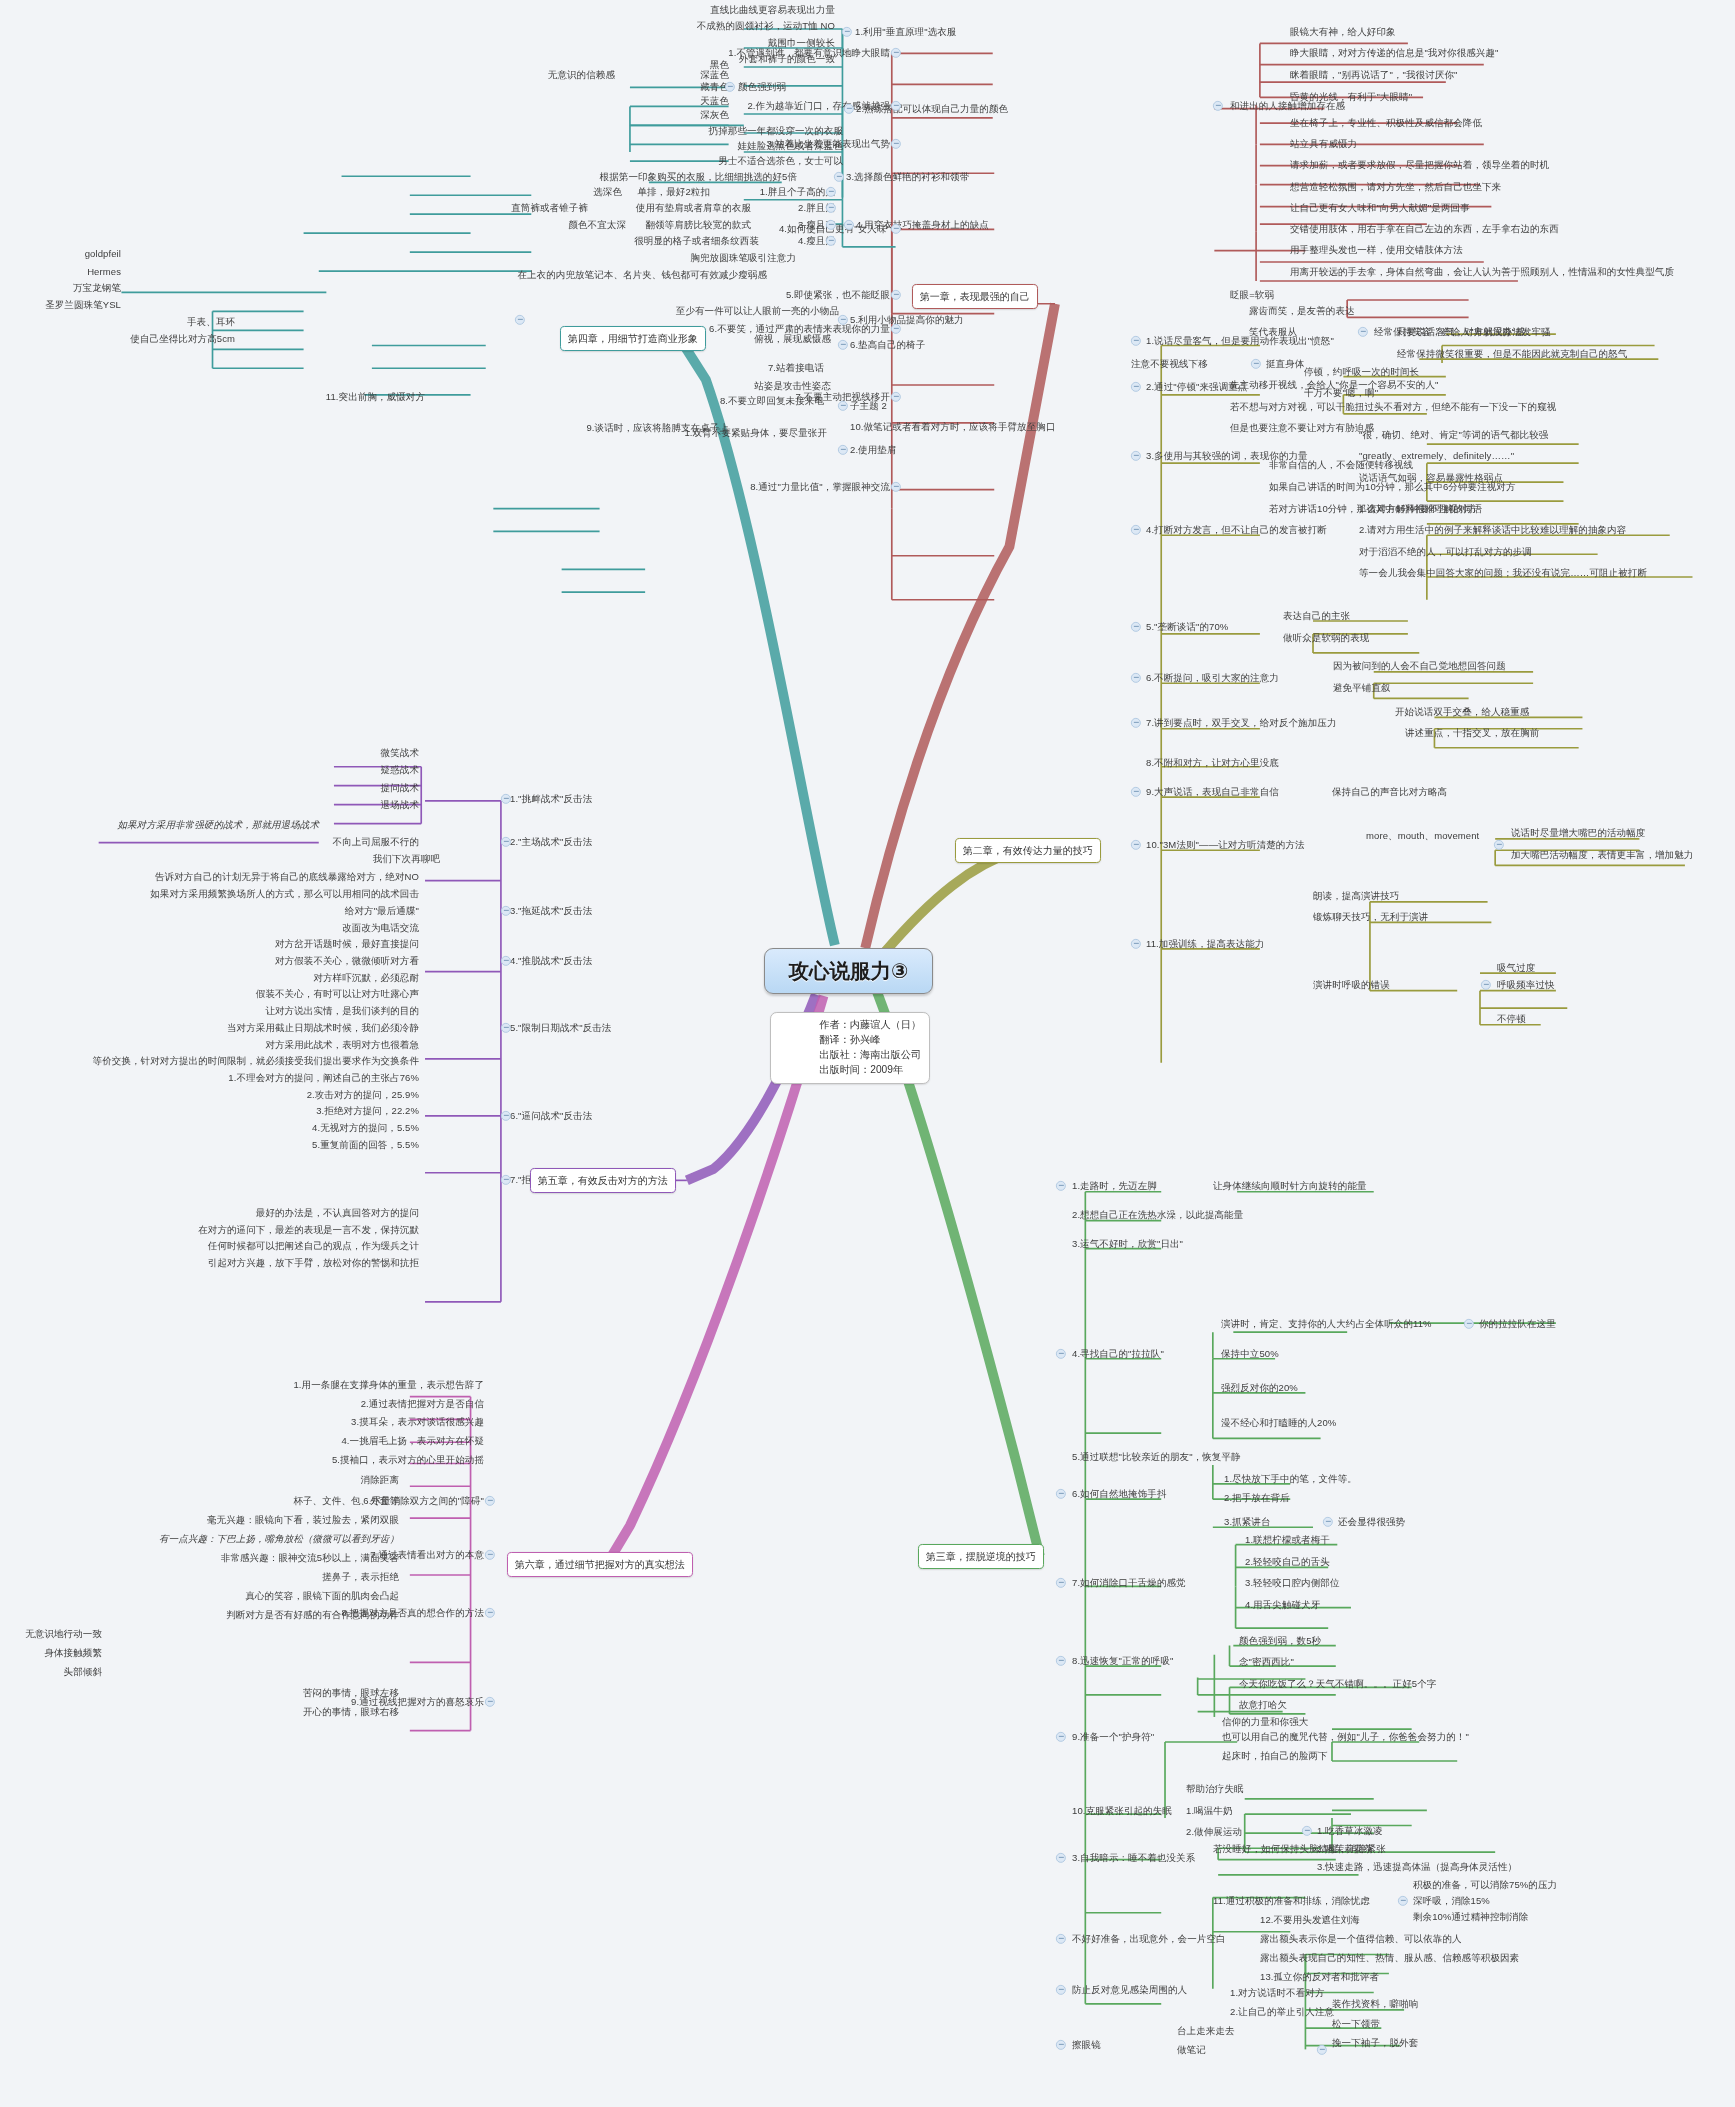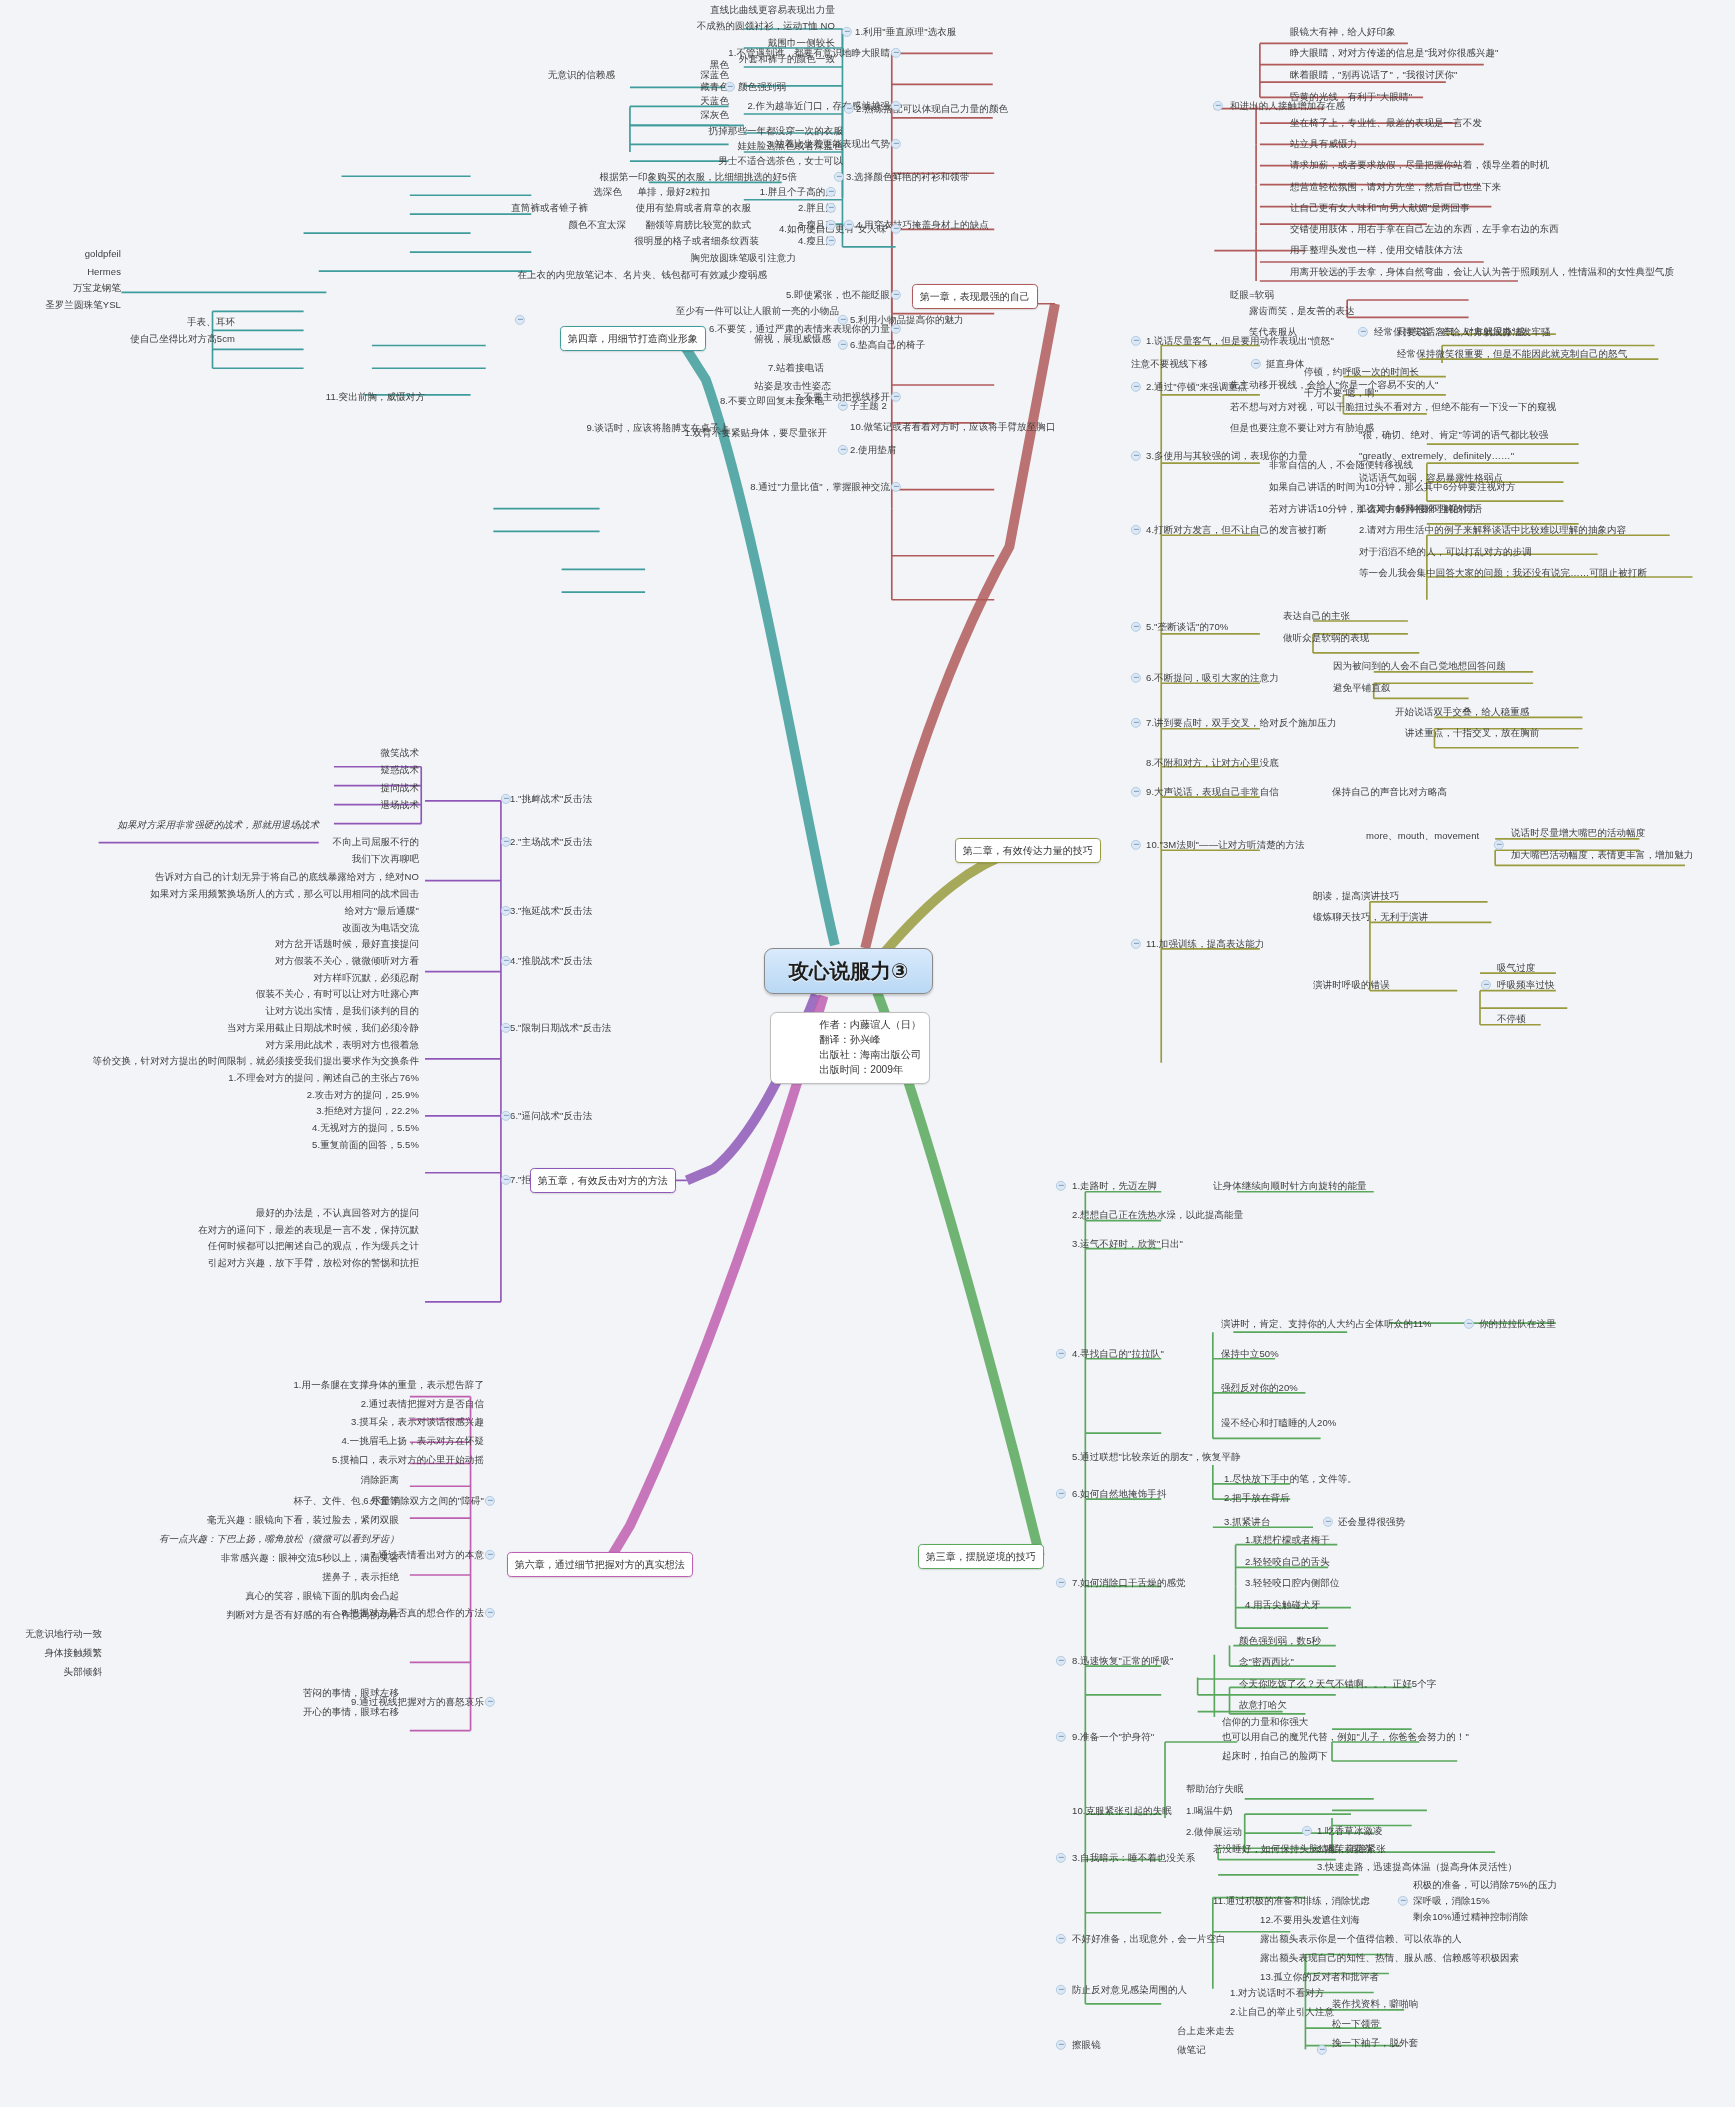--- a/index.html
+++ b/index.html
@@ -341,21 +341,21 @@
   <div class="chap c6" style="left:507px;top:1552px;"><span>第六章，通过细节把握对方的真实想法</span></div>
 
   <div class="node r" style="left:890px;top:53px;">1.不管遇到谁，都要有意识地睁大眼睛</div>
   <div class="node l" style="left:1290px;top:32px;">眼镜大有神，给人好印象</div>
   <div class="node l" style="left:1290px;top:53px;">睁大眼睛，对对方传递的信息是"我对你很感兴趣"</div>
   <div class="node l" style="left:1290px;top:75px;">眯着眼睛，"别再说话了"，"我很讨厌你"</div>
   <div class="node l" style="left:1290px;top:97px;">昏黄的光线，有利于"大眼睛"</div>
   <div class="node r" style="left:890px;top:106px;">2.作为越靠近门口，存在感就越强</div>
   <div class="node l" style="left:1230px;top:106px;">和进出的人接触增加存在感</div>
   <div class="node r" style="left:890px;top:144px;">3.站着比坐着更能表现出气势</div>
-  <div class="node l" style="left:1290px;top:123px;">坐在椅子上，专业性、最差的表现是一言不发</div>
+  <div class="node l" style="left:1290px;top:123px;">坐在椅子上，专业性、积极性及威信都会降低</div>
   <div class="node l" style="left:1290px;top:144px;">站立具有威慑力</div>
   <div class="node l" style="left:1290px;top:165px;">请求加薪，或者要求放假，尽量把握你站着，领导坐着的时机</div>
   <div class="node l" style="left:1290px;top:187px;">想营造轻松氛围，请对方先坐，然后自己也坐下来</div>
   <div class="node r" style="left:890px;top:229px;">4.如何使自己更有"女人味"</div>
   <div class="node l" style="left:1290px;top:208px;">让自己更有女人味和"向男人献媚"是两回事</div>
   <div class="node l" style="left:1290px;top:229px;">交错使用肢体，用右手拿在自己左边的东西，左手拿右边的东西</div>
   <div class="node l" style="left:1290px;top:250px;">用手整理头发也一样，使用交错肢体方法</div>
   <div class="node l" style="left:1290px;top:272px;">用离开较远的手去拿，身体自然弯曲，会让人认为善于照顾别人，性情温和的女性典型气质</div>
   <div class="node r" style="left:890px;top:295px;">5.即使紧张，也不能眨眼</div>
   <div class="node l" style="left:1230px;top:295px;">眨眼=软弱</div>
@@ -530,21 +530,21 @@
   <div class="node r" style="left:827px;top:500px;"></div>
 
   <div class="node l" style="left:510px;top:799px;">1."挑衅战术"反击法</div>
   <div class="node r" style="left:419px;top:753px;">微笑战术</div>
   <div class="node r" style="left:419px;top:770px;">疑惑战术</div>
   <div class="node r" style="left:419px;top:788px;">提问战术</div>
   <div class="node r" style="left:419px;top:805px;">退场战术</div>
   <div class="node r" style="left:319px;top:825px;font-style:italic;">如果对方采用非常强硬的战术，那就用退场战术</div>
   <div class="node l" style="left:510px;top:842px;">2."主场战术"反击法</div>
   <div class="node r" style="left:419px;top:842px;">不向上司屈服不行的</div>
-  <div class="node r" style="left:419px;top:859px;text-align:center;">我们下次再聊吧</div>
+  <div class="node r" style="left:440px;top:859px;text-align:center;">我们下次再聊吧</div>
   <div class="node r" style="left:419px;top:877px;">告诉对方自己的计划无异于将自己的底线暴露给对方，绝对NO</div>
   <div class="node r" style="left:419px;top:894px;">如果对方采用频繁换场所人的方式，那么可以用相同的战术回击</div>
   <div class="node l" style="left:510px;top:911px;">3."拖延战术"反击法</div>
   <div class="node r" style="left:419px;top:911px;">给对方"最后通牒"</div>
   <div class="node r" style="left:419px;top:928px;">改面改为电话交流</div>
   <div class="node r" style="left:419px;top:944px;">对方岔开话题时候，最好直接提问</div>
   <div class="node l" style="left:510px;top:961px;">4."推脱战术"反击法</div>
   <div class="node r" style="left:419px;top:961px;">对方假装不关心，微微倾听对方看</div>
   <div class="node r" style="left:419px;top:978px;">对方样吓沉默，必须忍耐</div>
   <div class="node r" style="left:419px;top:994px;">假装不关心，有时可以让对方吐露心声</div>

